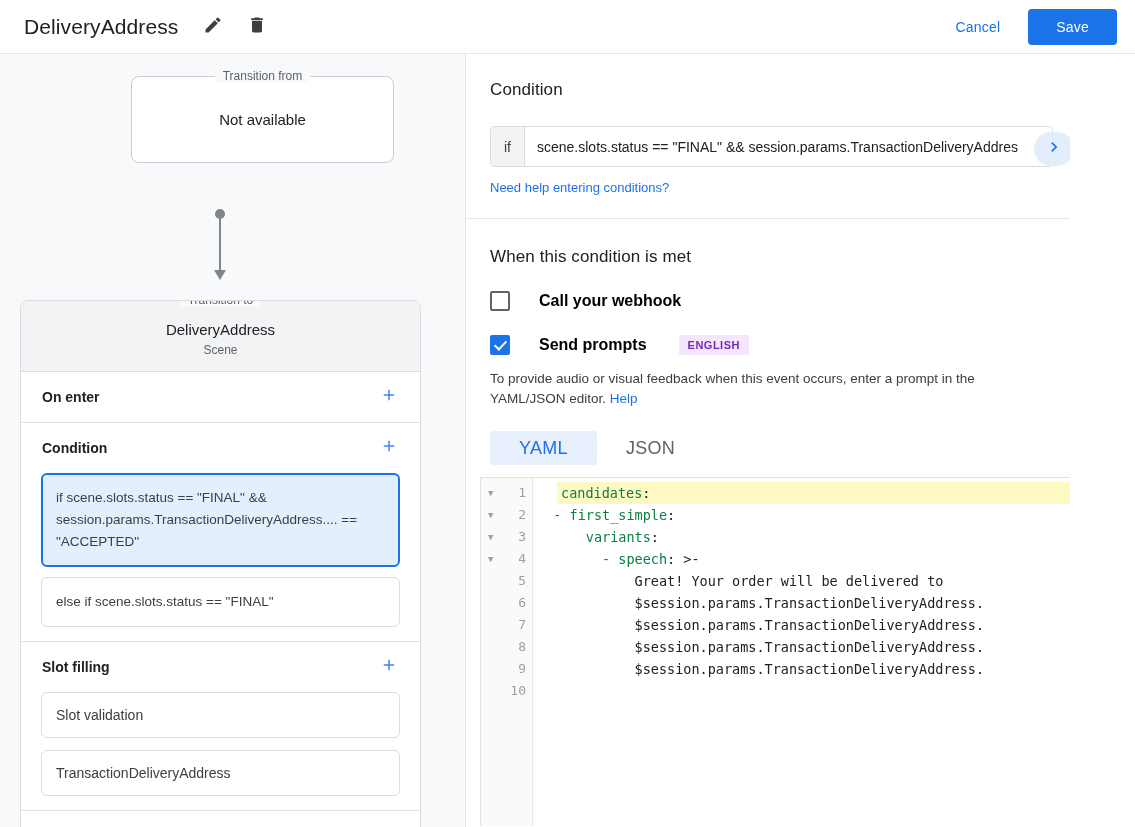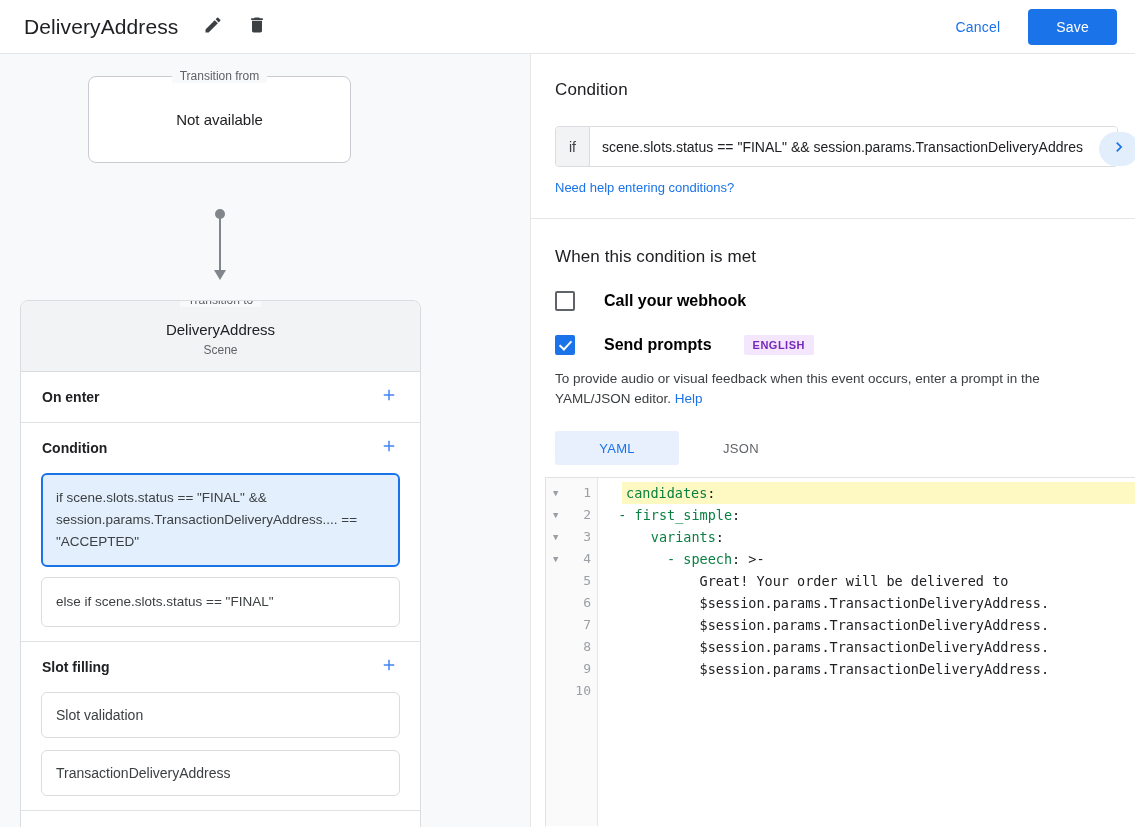--- a/index.html
+++ b/index.html
@@ -70,25 +70,26 @@
 
   
   .body-wrap {
     display: flex;
     height: 773px;
     width: 1135px;
   }
 
   
   .left-panel {
-    width: 531px;
+    width: 466px;
     background: #f8f9fa;
     border-right: 1px solid #e4e6e8;
     overflow: hidden;
     position: relative;
+    padding-left: 43px;
   }
 
   .fieldset-box {
     position: relative;
     border: 1px solid #c9ccd0;
     border-radius: 8px;
     background: #fff;
     margin: 0 auto;
   }
   .fieldset-legend {
@@ -367,26 +368,26 @@
     line-height: 20px;
     max-width: 560px;
   }
   .desc a { color: #1a73e8; text-decoration: none; cursor: pointer; }
 
   .tabs {
     display: flex;
     margin-top: 22px;
   }
   .tab {
-    width: 124px;
+    width: 107px;
     height: 34px;
     display: flex;
     align-items: center;
     justify-content: center;
-    font-size: 13px;
+    font-size: 18px;
     color: #5f6368;
     cursor: pointer;
     border-radius: 3px;
     letter-spacing: .3px;
   }
   .tab.active {
     background: #e8f0fe;
     color: #1a73e8;
     font-weight: normal;
   }

